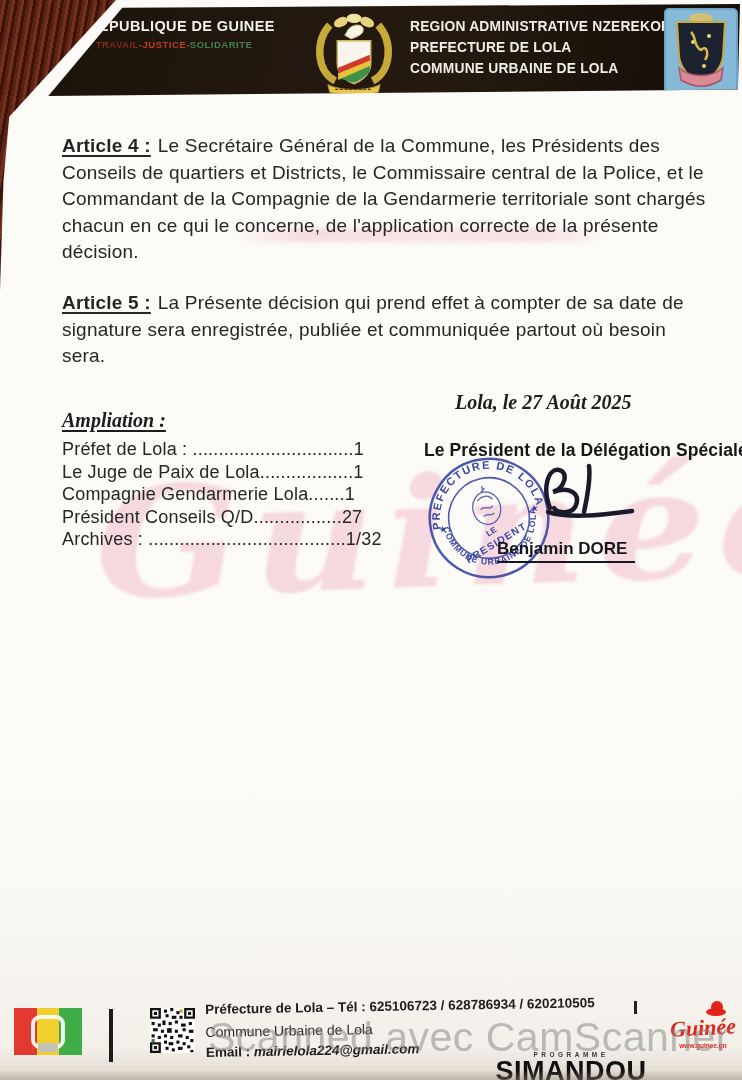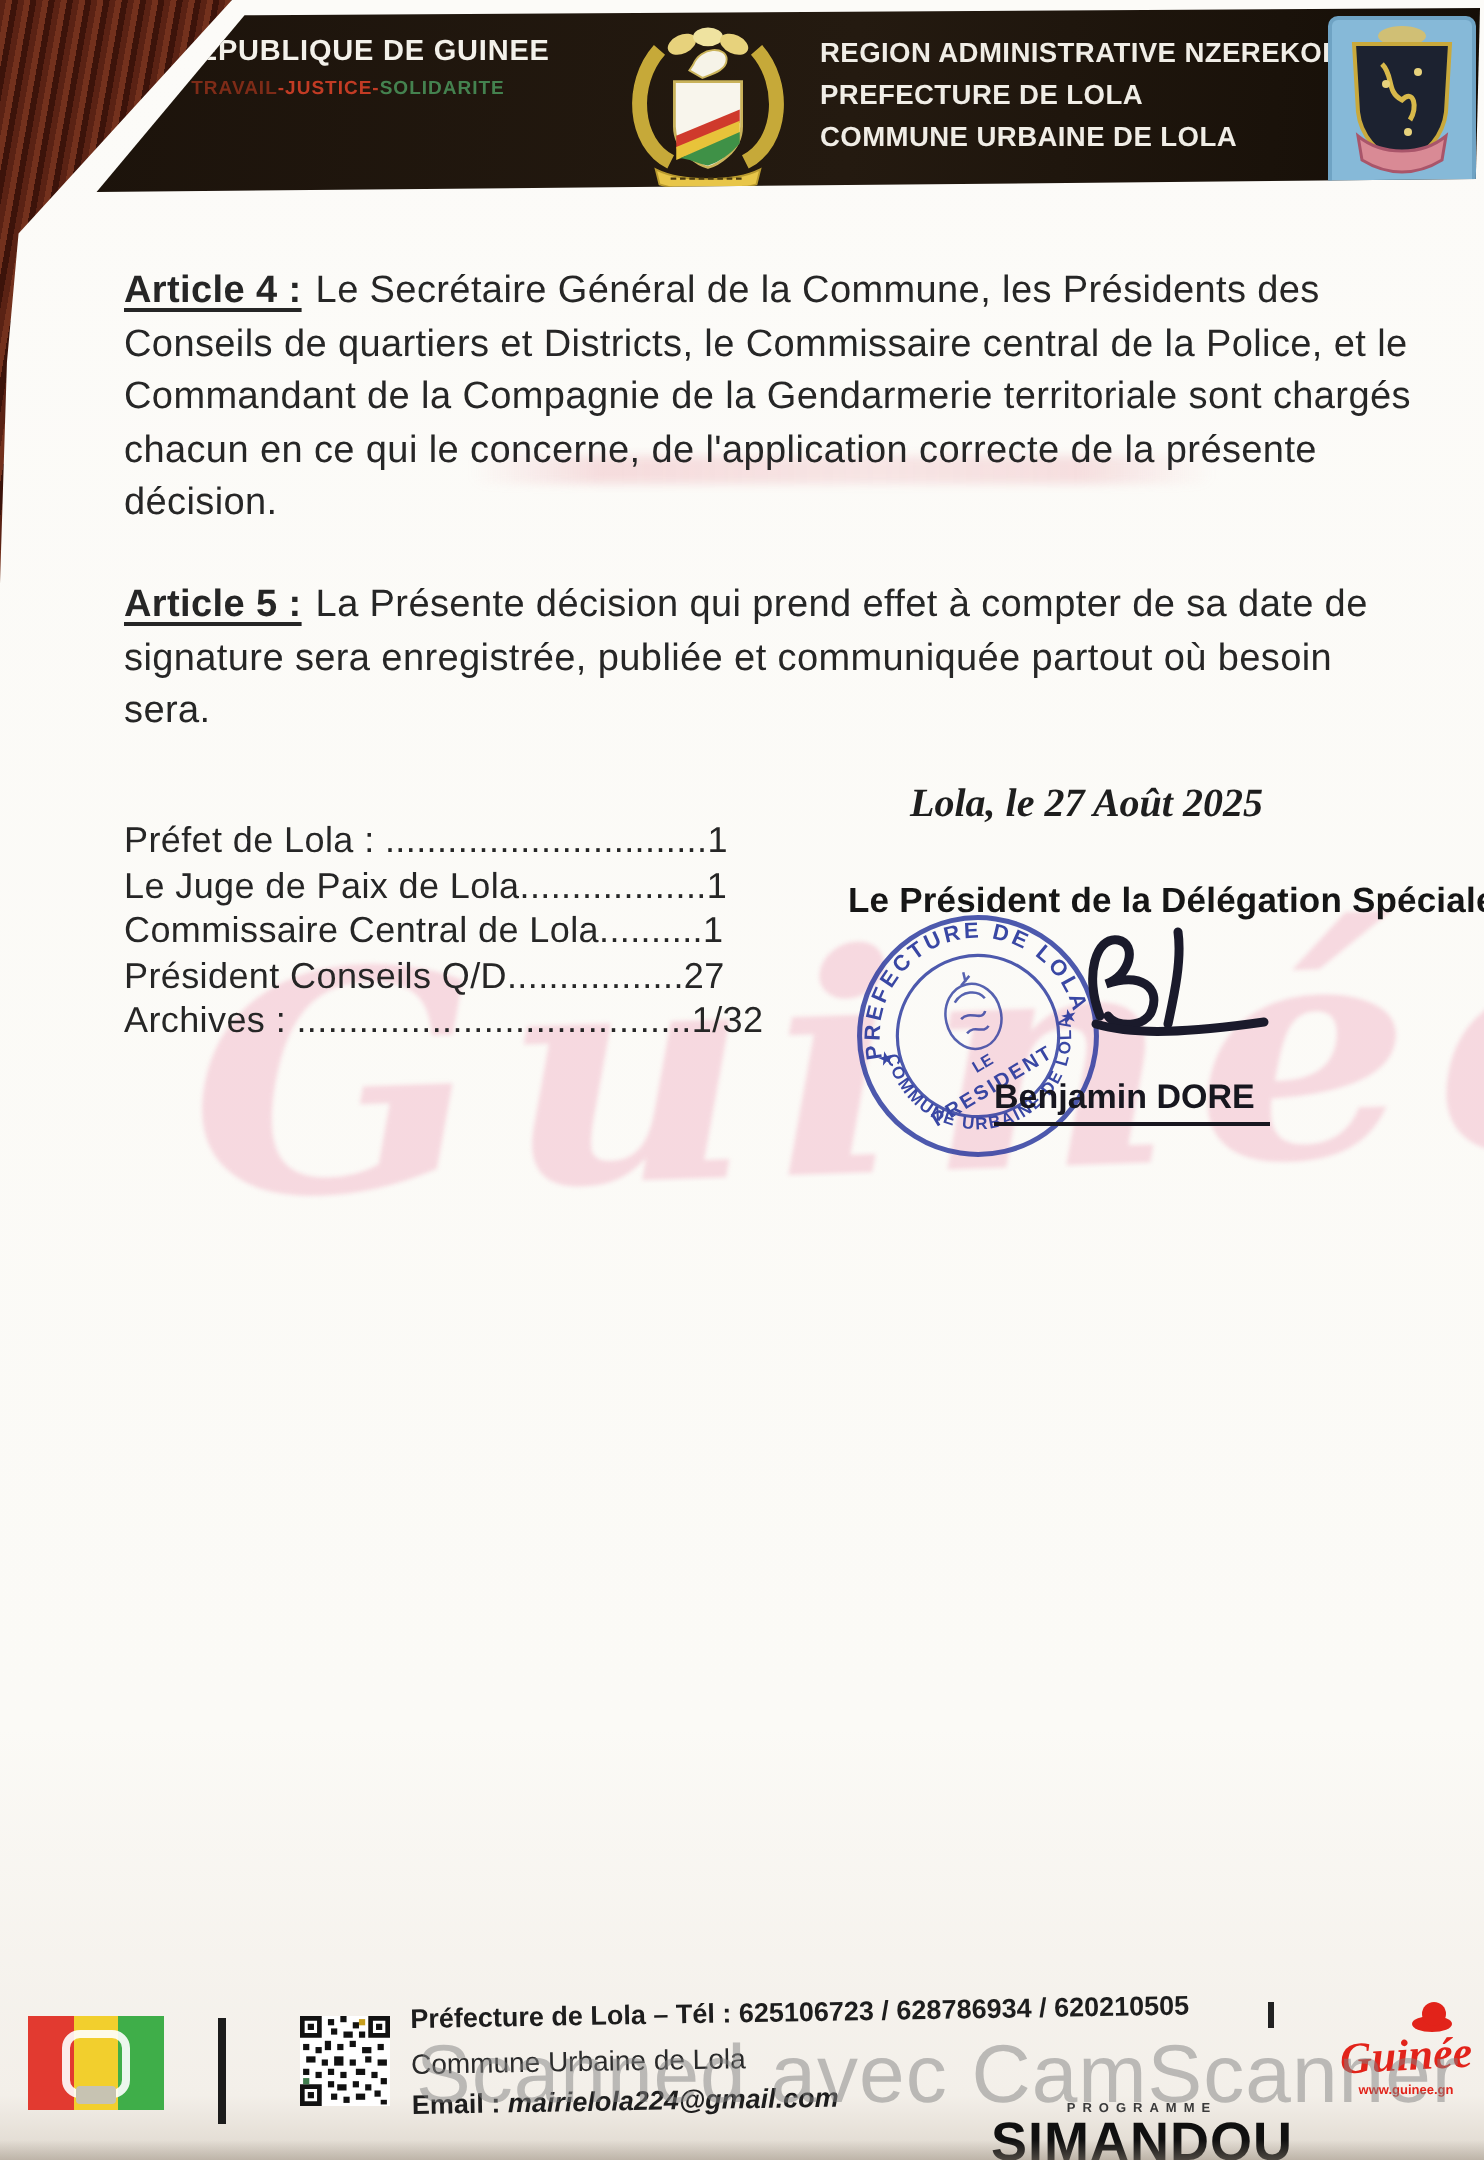--- a/index.html
+++ b/index.html
@@ -157,23 +157,24 @@
 
   <p class="para" id="article4"><span class="art-label">Article 4 :</span><span>Le Secrétaire Général de la Commune, les Présidents des Conseils de quartiers et Districts, le Commissaire central de la Police, et le Commandant de la Compagnie de la Gendarmerie territoriale sont chargés chacun en ce qui le concerne, de l'application correcte de la présente décision.</span></p>
 
   <div class="pink-smudge"></div>
 
   <p class="para" id="article5"><span class="art-label">Article 5 :</span><span>La Présente décision qui prend effet à compter de sa date de signature sera enregistrée, publiée et communiquée partout où besoin sera.</span></p>
 
   <div class="date-line">Lola, le 27 Août 2025</div>
 
   <div class="ampliation">
+    <div class="amp-title">Ampliation :</div>
     <div class="amp-item">Préfet de Lola : ...............................1</div>
     <div class="amp-item">Le Juge de Paix de Lola..................1</div>
-    <div class="amp-item">Commissaire Central de Lola..........1</div>
+    <div class="amp-item">Compagnie Gendarmerie Lola.......1</div>
     <div class="amp-item">Président Conseils Q/D.................27</div>
     <div class="amp-item">Archives : ......................................1/32</div>
   </div>
 
   <div class="watermark">Guinée</div>
 
   <div class="pres-title">Le Président de la Délégation Spéciale</div>
 
   <svg class="stamp" viewBox="0 0 200 200">
     <defs>

